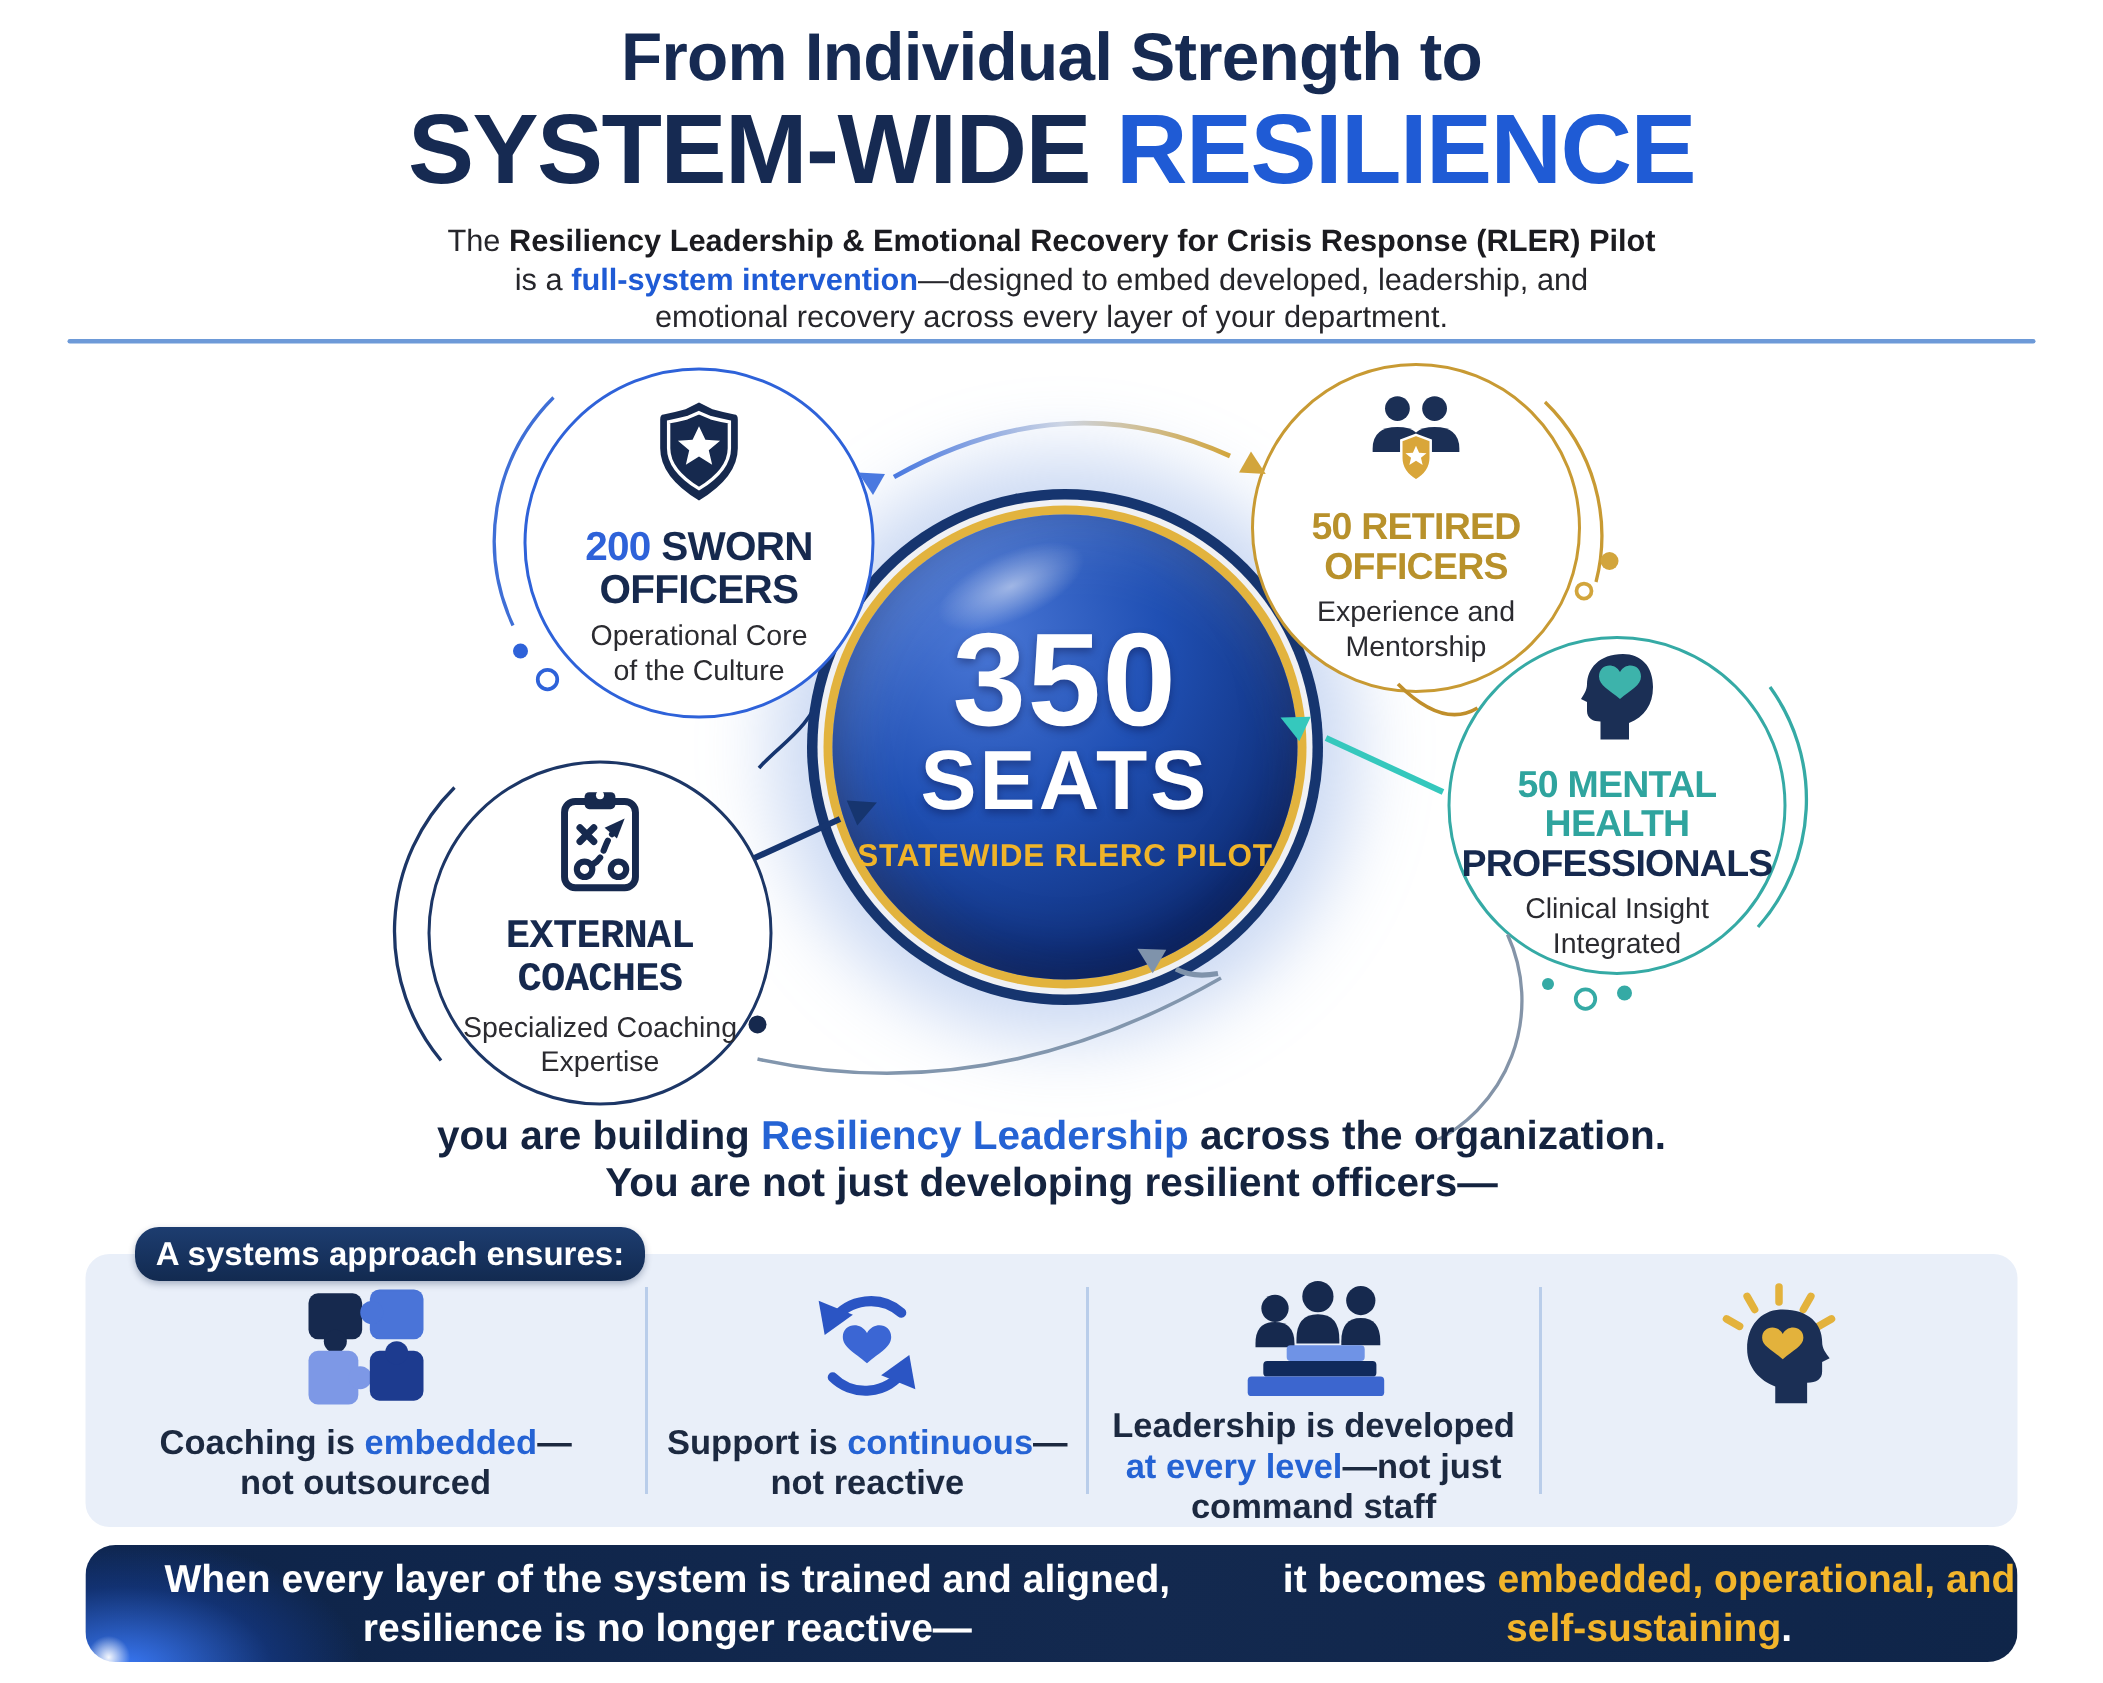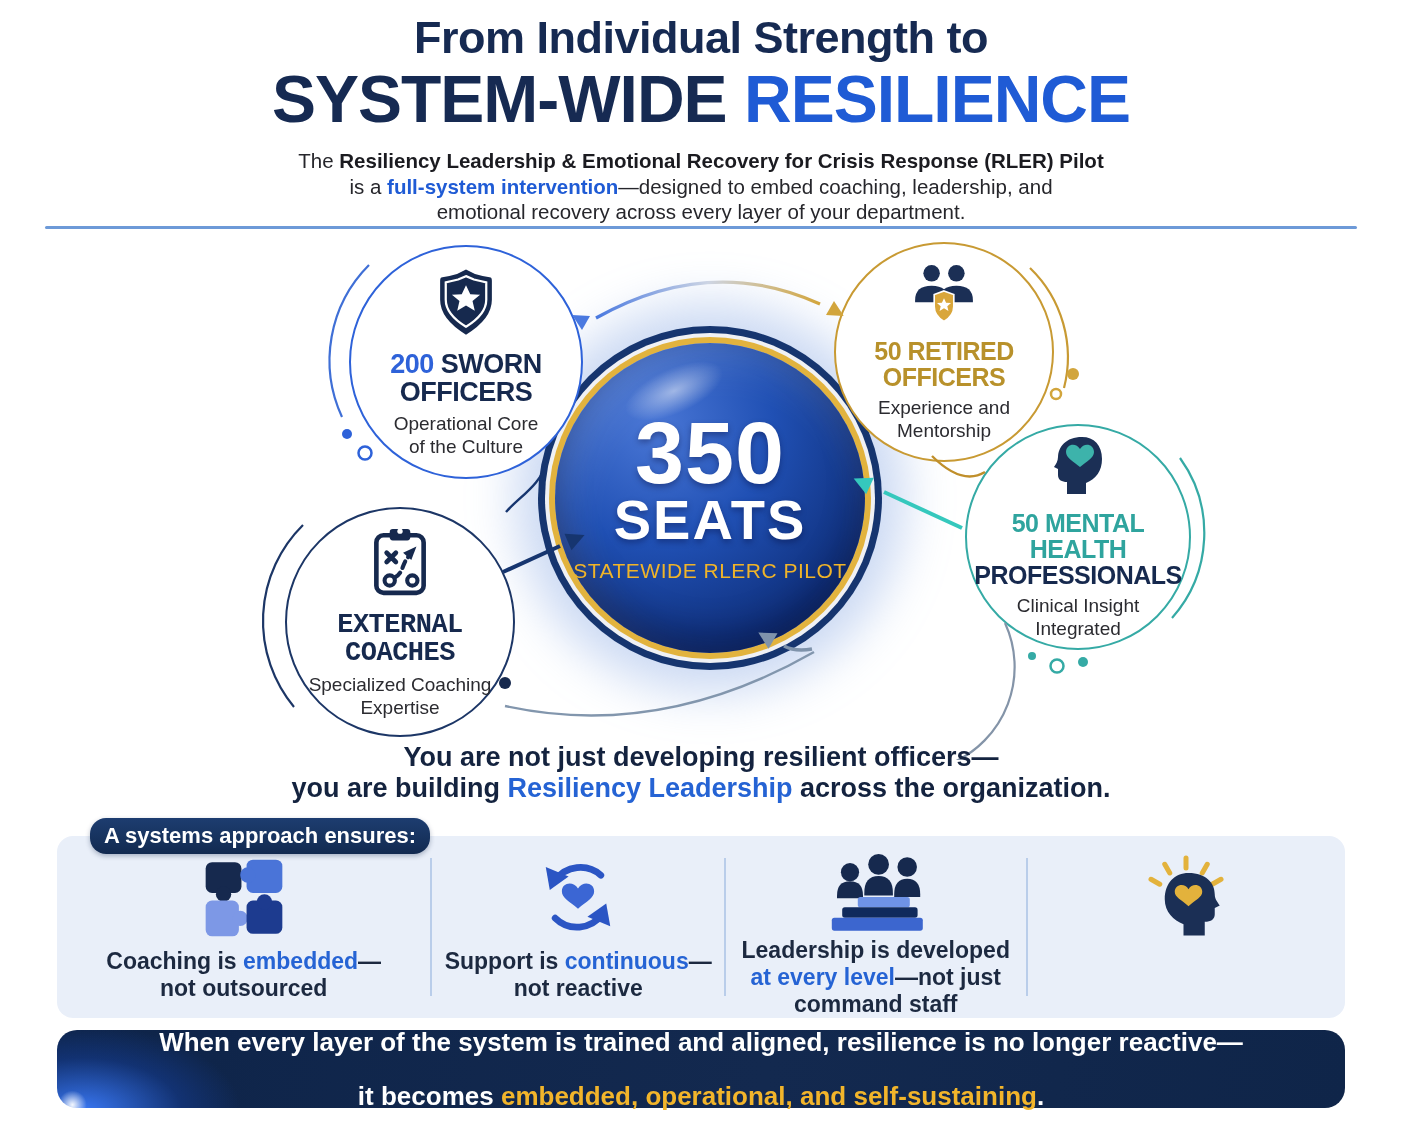--- a/index.html
+++ b/index.html
@@ -41,21 +41,21 @@
        box-shadow:0 0 0 6px #e2b33e, 0 0 0 10px #f0f1f4, 0 0 0 17px #16356f,
                   0 0 48px 40px rgba(125,160,225,.40),
                   inset 0 -16px 34px rgba(0,0,25,.35), inset 12px 18px 42px rgba(255,255,255,.16);}
   .hub::before{content:"";position:absolute;top:16px;left:44px;width:150px;height:64px;border-radius:50%;
        background:radial-gradient(closest-side, rgba(255,255,255,.5), transparent 70%);
        transform:rotate(-24deg);}
   .hub-number{font-size:88px;font-weight:800;color:#fff;line-height:80px;letter-spacing:1px;
        text-shadow:0 3px 6px rgba(0,0,40,.35);}
   .hub-label{font-size:56px;font-weight:800;color:#fff;line-height:54px;letter-spacing:2px;
        text-shadow:0 3px 6px rgba(0,0,40,.35);}
-  .hub-sub{margin-top:12px;font-size:21px;font-weight:400;color:#f0b429;letter-spacing:0.5px;}
+  .hub-sub{margin-top:12px;font-size:21px;font-weight:700;color:#f0b429;letter-spacing:0.5px;}
 
   
   .statement{position:absolute;top:742px;left:0;width:100%;text-align:center;z-index:5;
              font-size:27px;font-weight:800;color:#14233f;line-height:31px;}
   .statement .accent{color:#2563d4;}
 
   
   .panel{position:absolute;left:57px;top:836px;width:1288px;height:182px;background:#e9eff9;
          border-radius:16px;z-index:1;}
   .pill{position:absolute;left:90px;top:818px;width:340px;height:36px;border-radius:16px;z-index:6;
@@ -68,35 +68,35 @@
   .col .icon{height:96px;display:flex;align-items:center;justify-content:center;}
   .col .ctext{font-size:23px;font-weight:700;color:#1c2940;line-height:27px;text-align:center;margin-top:2px;}
   .col .ctext .accent{color:#2563d4;}
 
   
   .footer{position:absolute;left:57px;top:1030px;width:1288px;height:78px;border-radius:20px;z-index:5;
       background:
         radial-gradient(22px 22px at 1.2% 96%, rgba(255,255,255,.95), transparent 65%),
         radial-gradient(220px 120px at 2% 105%, rgba(60,125,255,.95), rgba(25,75,190,.35) 45%, transparent 72%),
         linear-gradient(100deg,#0e2449 0%, #13294f 55%, #0f2549 100%);
-      display:flex;flex-direction:column;align-items:center;justify-content:center;text-align:center;
+      display:flex;flex-direction:row;align-items:center;justify-content:center;text-align:center;
       color:#fff;font-size:26px;font-weight:700;line-height:33px;gap:21px;}
   .footer .accent{color:#f2b52b;}
 </style>
 </head>
 <body>
 
 <div class="canvas">
 
   <div class="header">
     <div class="title1">From Individual Strength to</div>
     <div class="title2"><span>SYSTEM-WIDE </span><span class="accent">RESILIENCE</span></div>
     <div class="subtitle">
       <div><span>The </span><b>Resiliency Leadership &amp; Emotional Recovery for Crisis Response (RLER) Pilot</b></div>
-      <div><span>is a </span><span class="accent">full-system intervention</span><span>—designed to embed coaching, leadership, and</span></div>
+      <div><span>is a </span><span class="accent">full-system intervention</span><span>—designed to embed developed, leadership, and</span></div>
       <div>emotional recovery across every layer of your department.</div>
     </div>
   </div>
   <div class="divider"></div>
 
   <div class="diagram">
 
     <svg class="connectors" viewBox="0 0 1402 532">
       <defs>
         <linearGradient id="bg-arc" x1="0" y1="0" x2="1" y2="0">
@@ -199,22 +199,22 @@
           <path d="M27 51 C35 47 34 38 40 31" stroke="#16294e" stroke-width="4" fill="none" stroke-dasharray="7 5" stroke-linecap="round"></path>
           <polygon points="48,21 35,27 43,34" fill="#16294e"></polygon>
         </svg>
       </span>
       <div class="ntitle t-navy">EXTERNAL COACHES</div>
       <div class="ndesc"><span>Specialized Coaching</span><br><span>Expertise</span></div>
     </div>
   </div>
 
   <div class="statement">
+    <div><span>you are building </span><span class="accent">Resiliency Leadership</span><span> across the organization.</span></div>
     <div>You are not just developing resilient officers—</div>
-    <div><span>you are building </span><span class="accent">Resiliency Leadership</span><span> across the organization.</span></div>
   </div>
 
   <div class="panel"></div>
   <div class="pill">A systems approach ensures:</div>
   <div class="cols">
 
     <div class="col col1">
       <span class="icon">
         <svg width="96" height="92" viewBox="0 0 72 72">
           <rect x="6" y="8" width="28" height="24" rx="5" fill="#16294e"></rect>

